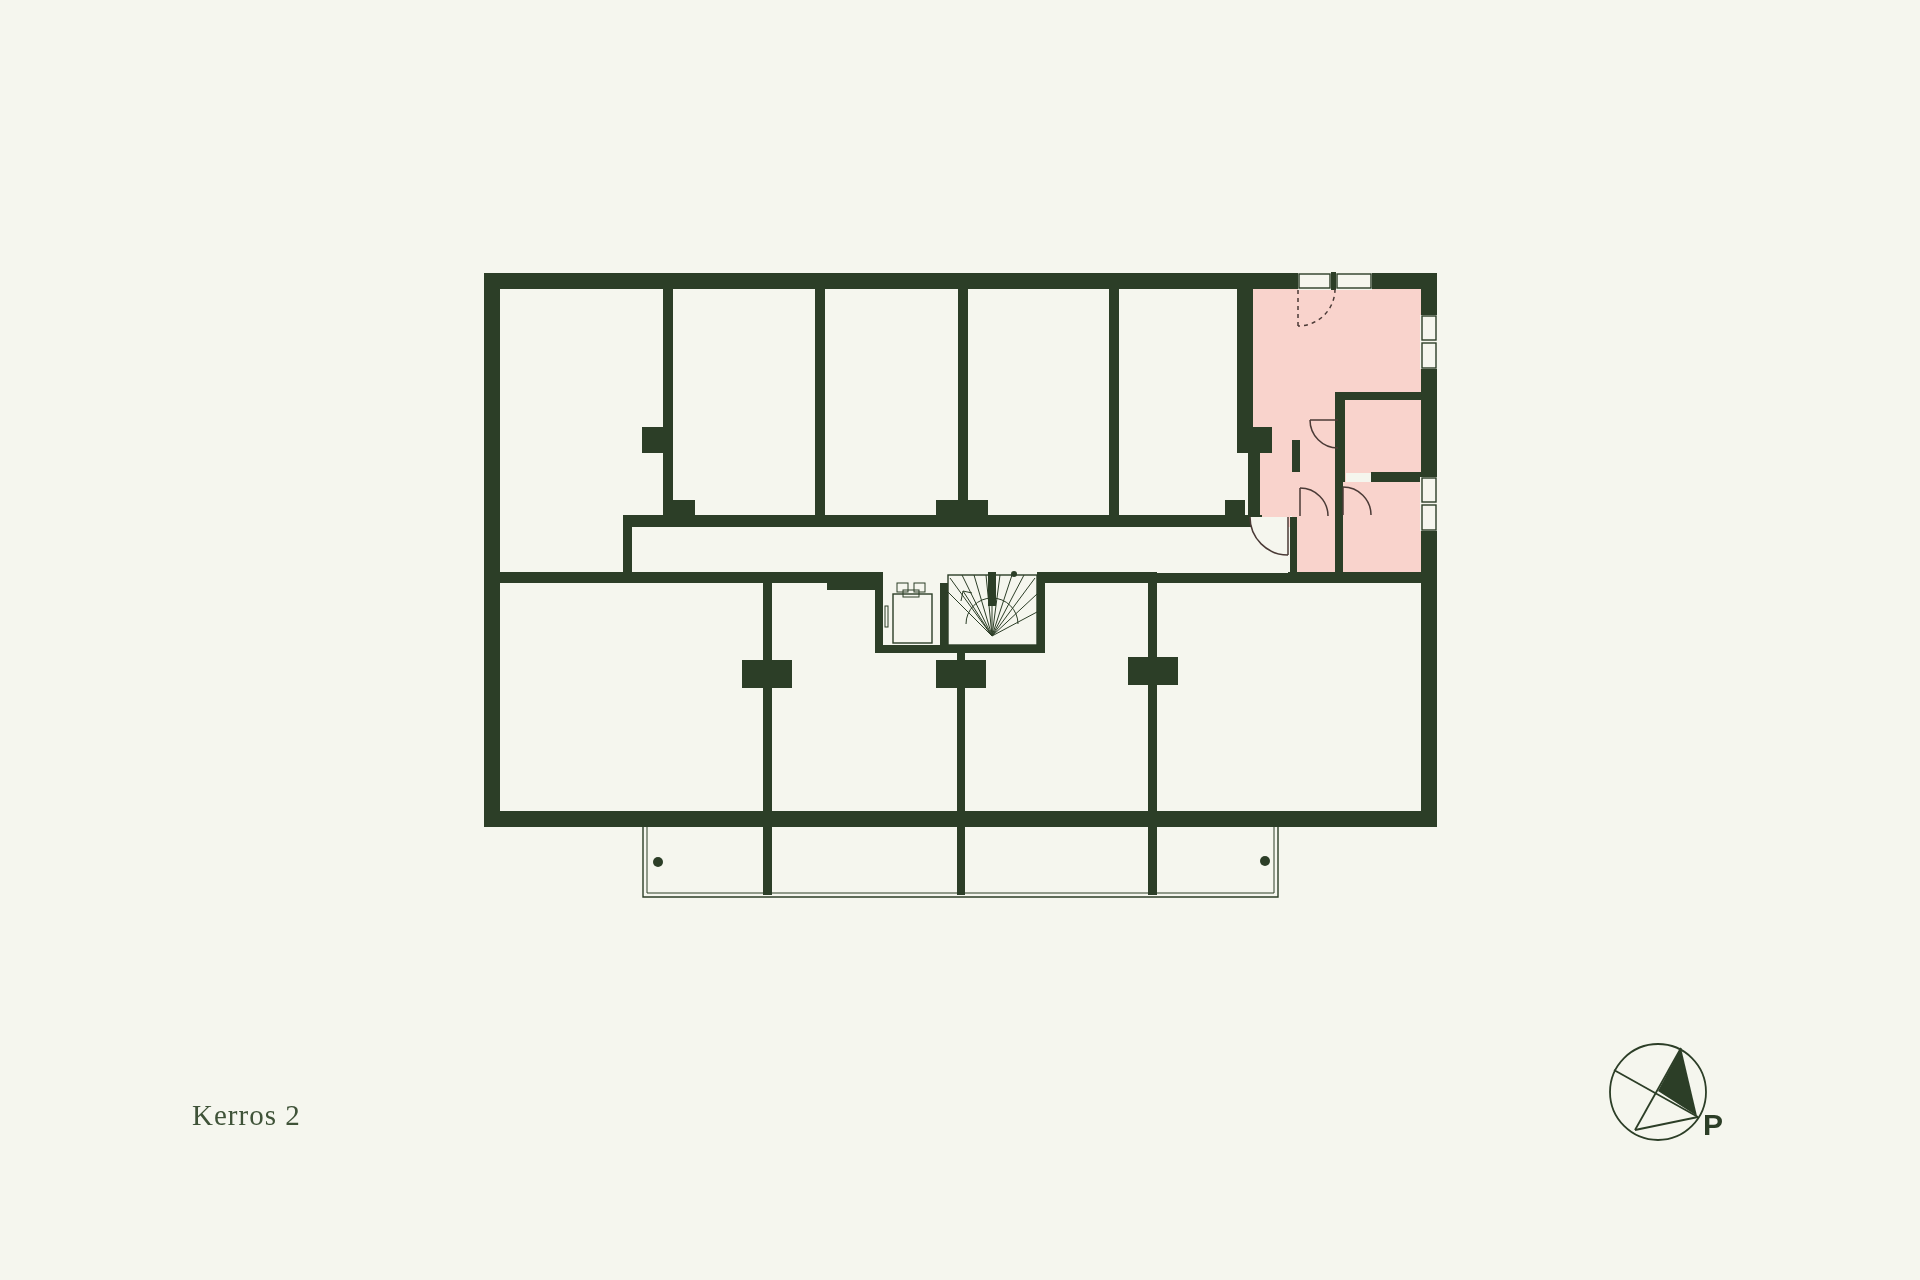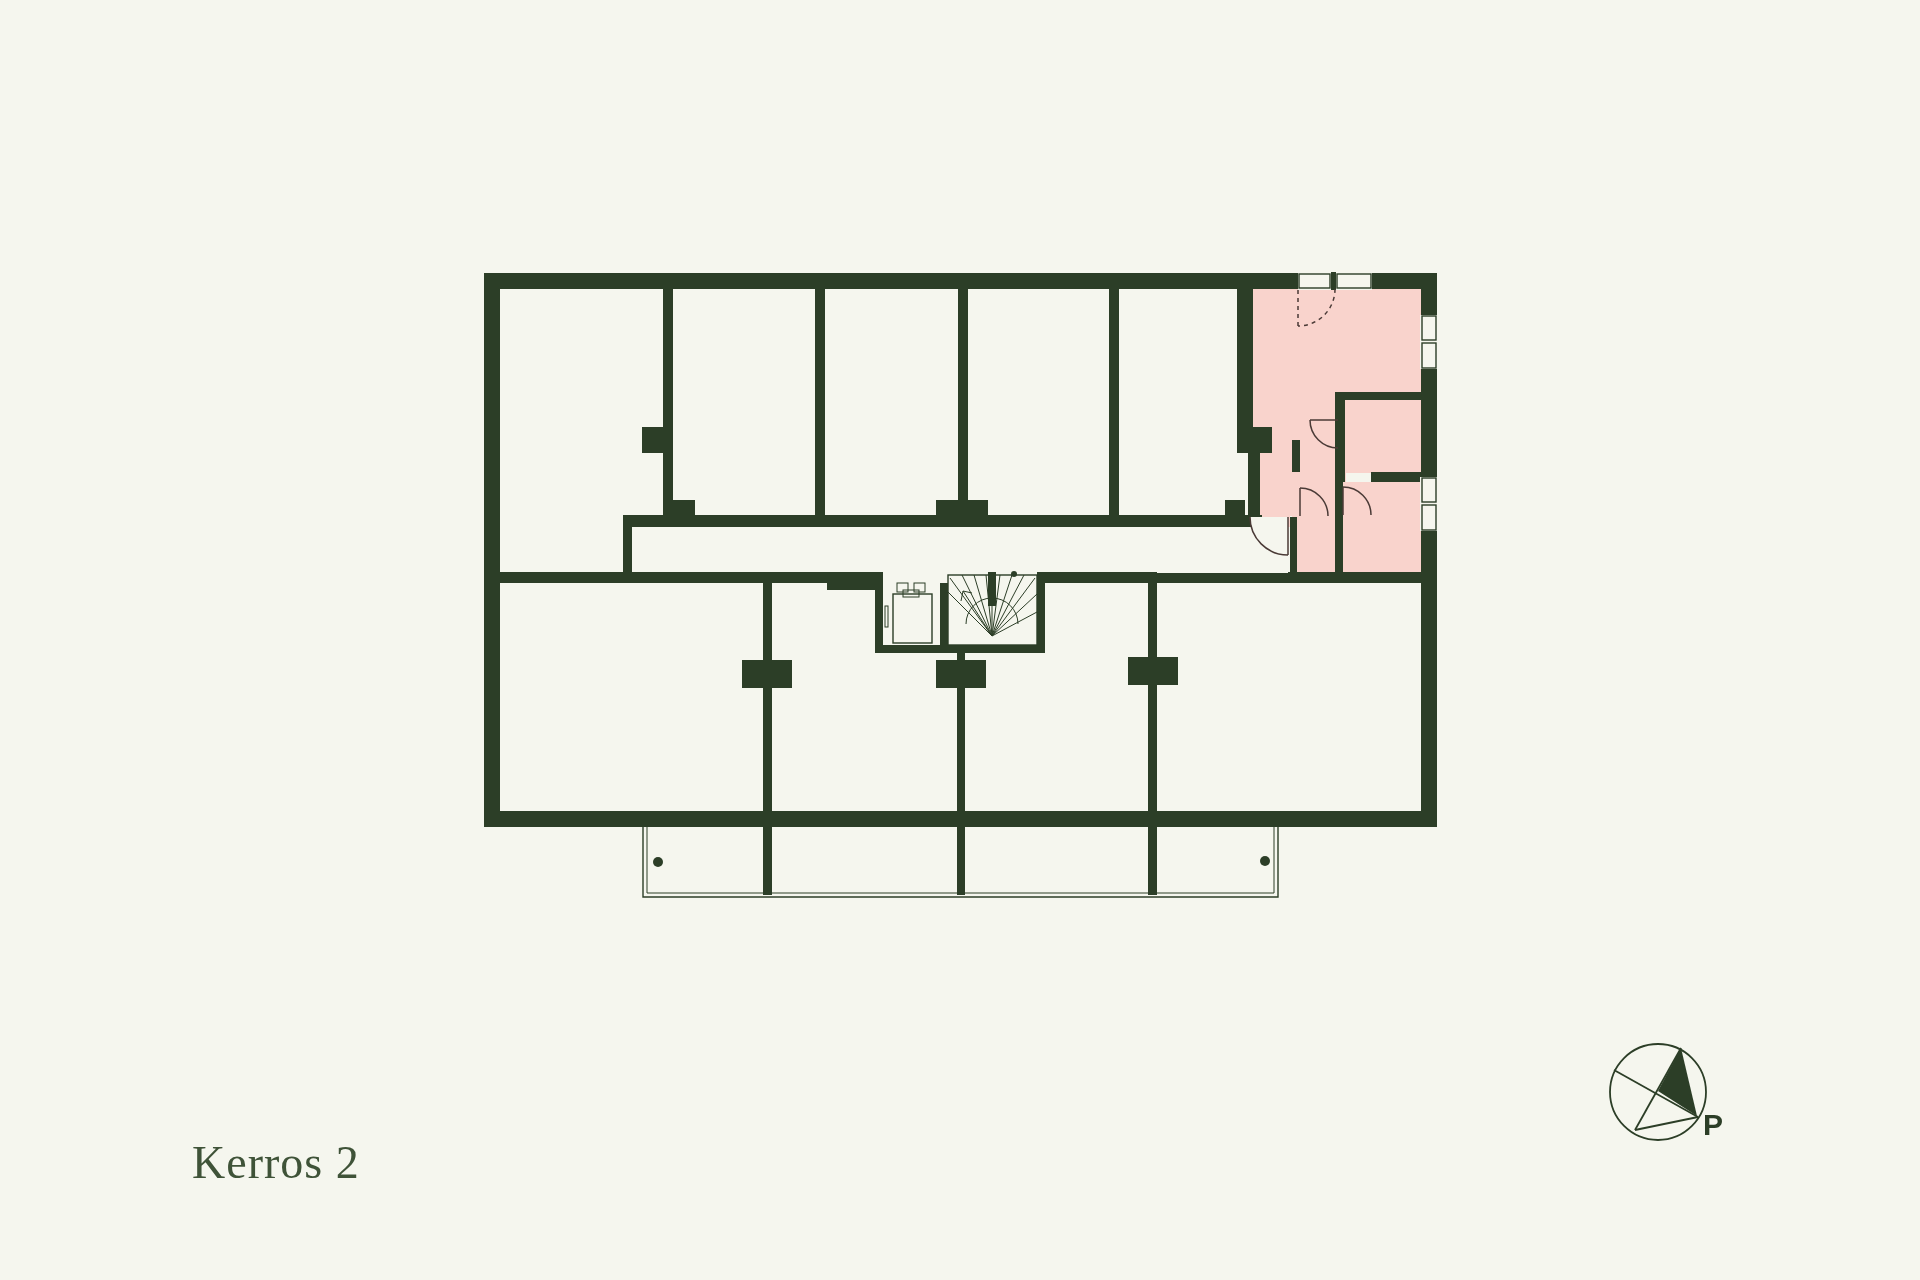--- a/index.html
+++ b/index.html
@@ -15,23 +15,23 @@
   }
   .canvas{
     position:relative;
     width:1920px;height:1280px;
     background:var(--background);
     overflow:hidden;
   }
   .plan-svg{position:absolute;left:0;top:0;}
   .floor-title{
     position:absolute;
-    left:192px;top:1136px;
+    left:192px;top:1099px;
     font-family:"Liberation Serif", serif;
-    font-size:46px;
+    font-size:29px;
     letter-spacing:1px;
     color:var(--title_text);
   }
   .wall{fill:var(--wall);}
   .pink{fill:var(--highlight);}
   .bgfill{fill:var(--background);}
   .thin{stroke:var(--wall);stroke-width:1.4;fill:none;}
   .thin2{stroke:var(--wall);stroke-width:1;fill:none;}
   .arc{stroke:#4a3a36;stroke-width:1.5;fill:none;}
   .dashed{stroke:#4a3a36;stroke-width:1.5;fill:none;stroke-dasharray:4 4;}

